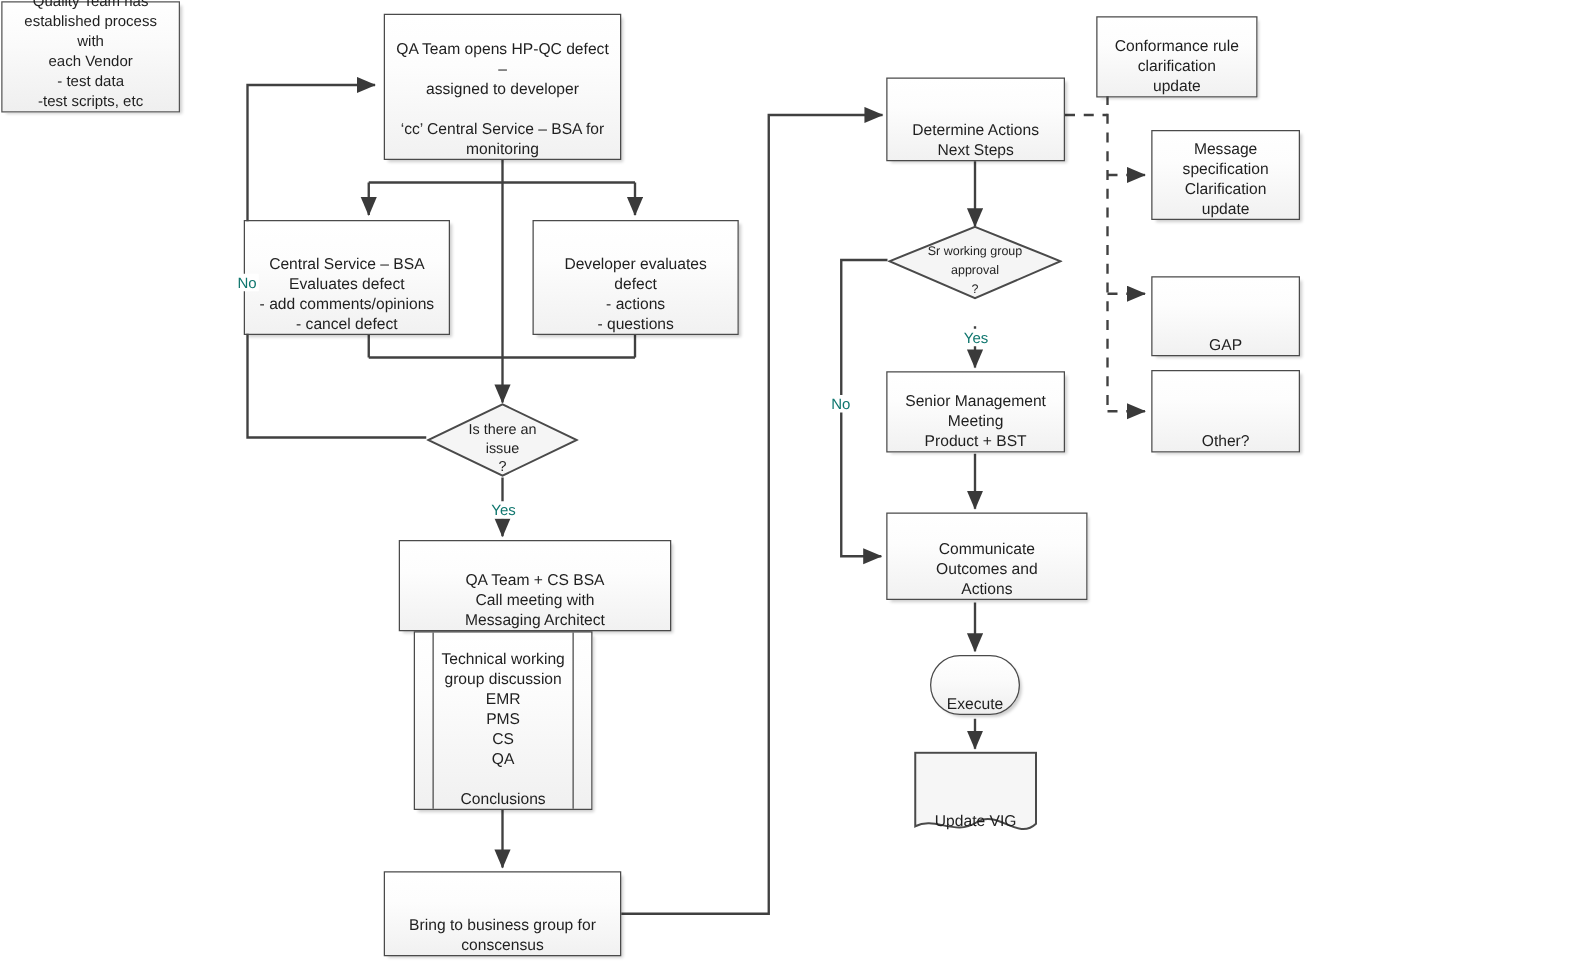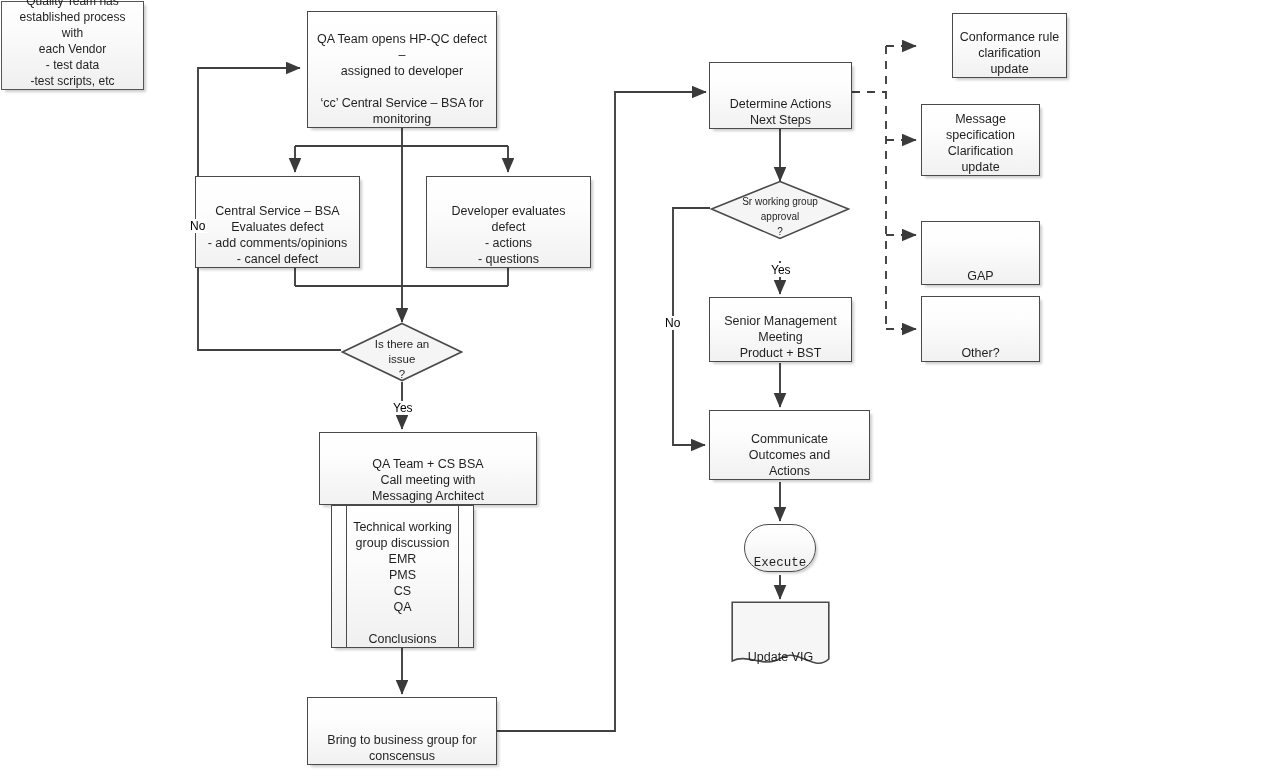--- a/index.html
+++ b/index.html
@@ -70,21 +70,20 @@
     position: relative;
     z-index: 1;
   }
 
   
   .stadium {
     border: 1.3px solid #4a4a4a;
     background: linear-gradient(180deg, #ffffff 0%, #fbfbfb 40%, #eeeeee 100%);
     border-radius: 26px;
     box-shadow: 2.5px 2.5px 2.5px -1px rgba(0,0,0,0.20);
-    font-family: Liberation Mono, monospace;
   }
 
   
   .docshape {
     background: transparent;
     border: none;
     box-shadow: none;
   }
   .docshape .dshape {
     position: absolute;
@@ -122,21 +121,21 @@
     box-shadow: 2.5px 2.5px 2.5px -1px rgba(0,0,0,0.20);
     font-size: 12px;
     line-height: 16px;
   }
 
   
   .edge-label {
     position: absolute;
     font-size: 12px;
     line-height: 14px;
-    color: #000000;
+    color: #0f766e;
     background: #ffffff;
     padding: 0 2px;
     z-index: 4;
     white-space: nowrap;
   }
 </style>
 </head>
 <body>
 
 <div id="canvas">
@@ -291,21 +290,21 @@
     <span class="txt">Execute</span>
   </div>
 
   <div class="node docshape" style="left:731px; top:601px; width:99px; height:70px;">
     <svg class="dshape" viewBox="0 0 99 70" preserveAspectRatio="none">
       <path d="M1.2,1.2 L97.8,1.2 L97.8,58 C83,72 67,46 50,57 C33,68 17,52 1.2,60 Z" fill="#f6f6f6" stroke="#4a4a4a" stroke-width="1.6" stroke-linejoin="miter"></path>
     </svg>
     <span class="txt" style="position:relative; top:-6px;">Update VIG</span>
   </div>
 
-  <div class="node box" style="left:952px; top:13px; width:115px; height:65px;">
+  <div class="node box" style="left:877px; top:13px; width:129px; height:65px;">
     <span class="txt">Conformance rule
 clarification
 update</span>
   </div>
 
   <div class="node box" style="left:921px; top:104px; width:119px; height:72px;">
     <span class="txt">Message
 specification
 Clarification
 update</span>

